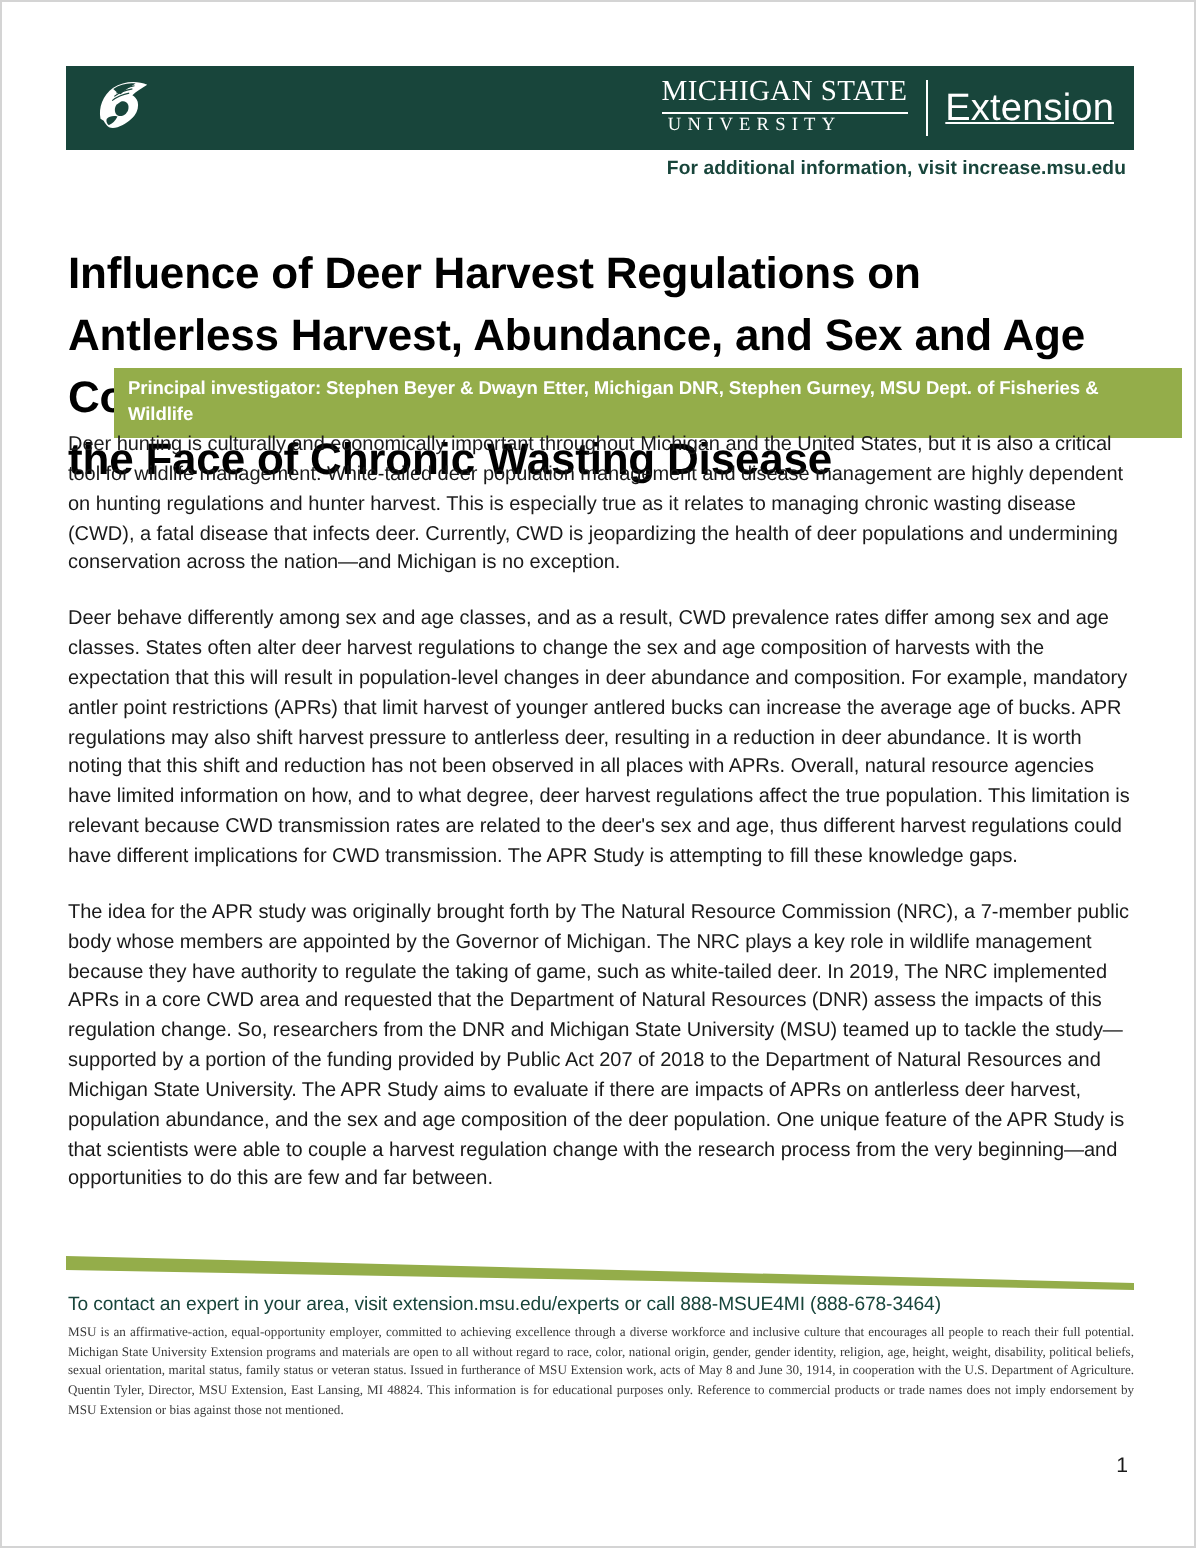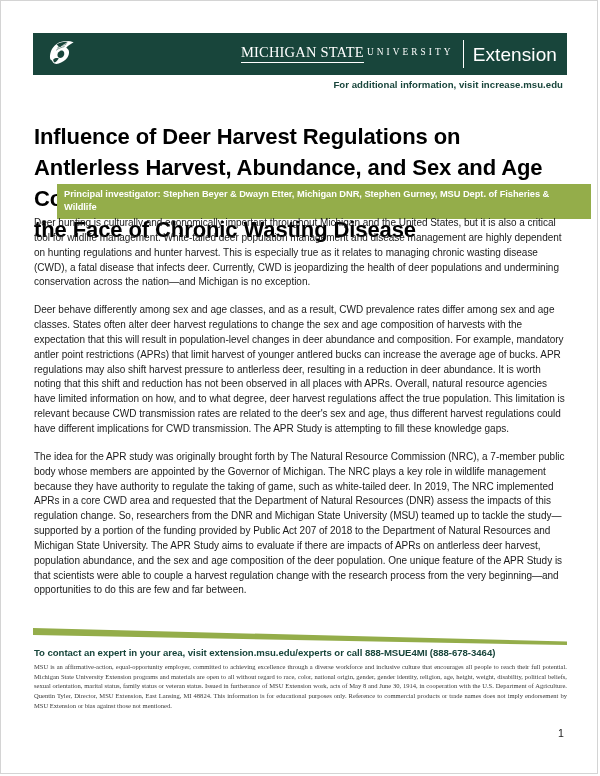--- a/index.html
+++ b/index.html
@@ -45,21 +45,21 @@
     box-sizing: border-box;
   }
   .msu-lockup {
     display: flex;
     align-items: center;
     height: 42px;
     padding-right: 10px;
   }
   .msu-words {
     display: flex;
-    flex-direction: row;
+    flex-direction: column;
     align-items: stretch;
     justify-content: center;
     padding-right: 9px;
   }
   .msu-line1 {
     color: #ffffff;
     font-family: "Liberation Serif", serif;
     font-size: 14.5px;
     font-weight: normal;
     letter-spacing: 0.2px;
@@ -84,20 +84,21 @@
     background: #ffffff;
     margin-right: 9px;
   }
   .msu-extension {
     color: #ffffff;
     font-family: "Liberation Sans", sans-serif;
     font-size: 19px;
     font-weight: 300;
     letter-spacing: 0.1px;
     line-height: 1;
+    text-decoration: underline;
   }
   .header-note {
     position: absolute;
     right: 34px;
     top: 78px;
     color: #18453b;
     font-size: 9.6px;
     font-weight: bold;
     letter-spacing: 0.05px;
   }
@@ -158,21 +159,21 @@
   }
 
   
   .contact-line {
     position: absolute;
     left: 33px;
     top: 646px;
     width: 540px;
     color: #18453b;
     font-size: 9.6px;
-    font-weight: bold;
+    font-weight: normal;
     letter-spacing: -0.05px;
   }
   .fineprint {
     position: absolute;
     left: 33px;
     top: 661px;
     width: 533px;
     font-family: "Liberation Serif", serif;
     font-size: 6.55px;
     line-height: 1.48;

